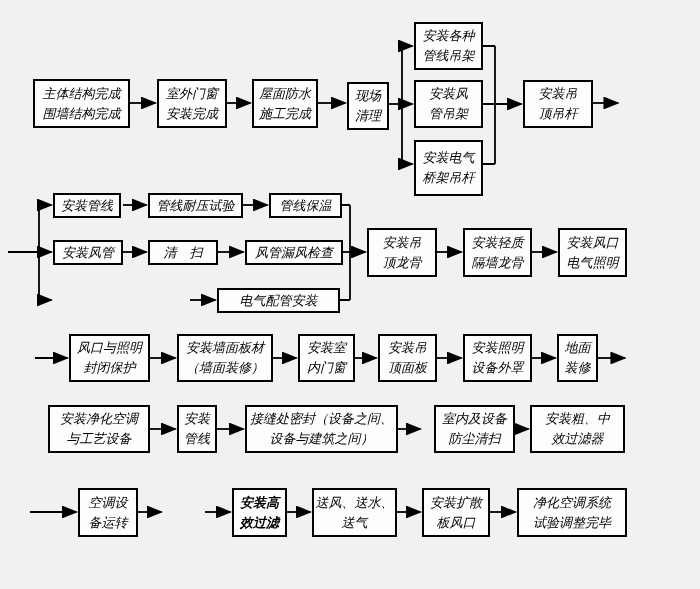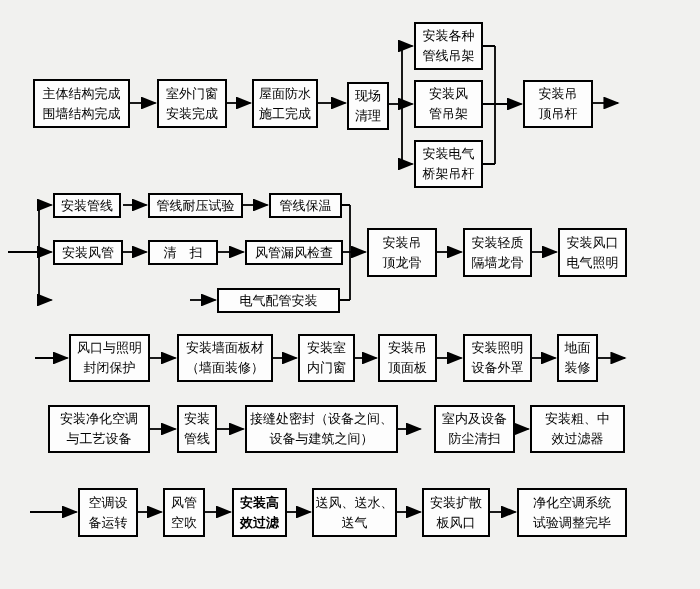--- a/index.html
+++ b/index.html
@@ -29,20 +29,21 @@
     border: 2px solid var(--line);
     color: var(--text);
     display: flex;
     flex-direction: column;
     align-items: center;
     justify-content: center;
     text-align: center;
     font-size: 13px;
     line-height: 20px;
     white-space: nowrap;
+    font-style: italic;
   }
   .box.single { line-height: 21px; }
   .box.bold { font-weight: bold; }
   .ln { display: block; }
 </style>
 </head>
 <body>
 
 <div class="canvas">
 
@@ -123,21 +124,21 @@
     <span class="ln">清理</span>
   </div>
   <div class="box" style="left:414px;top:22px;width:69px;height:48px">
     <span class="ln">安装各种</span>
     <span class="ln">管线吊架</span>
   </div>
   <div class="box" style="left:414px;top:80px;width:69px;height:48px">
     <span class="ln">安装风</span>
     <span class="ln">管吊架</span>
   </div>
-  <div class="box" style="left:414px;top:140px;width:69px;height:48px">
+  <div class="box" style="left:414px;top:140px;width:69px;height:56px">
     <span class="ln">安装电气</span>
     <span class="ln">桥架吊杆</span>
   </div>
   <div class="box" style="left:523px;top:80px;width:70px;height:48px">
     <span class="ln">安装吊</span>
     <span class="ln">顶吊杆</span>
   </div>
 
   <div class="box single" style="left:53px;top:193px;width:68px;height:25px">
     <span class="ln">安装管线</span>
@@ -216,24 +217,20 @@
   </div>
   <div class="box" style="left:530px;top:405px;width:95px;height:48px">
     <span class="ln">安装粗、中</span>
     <span class="ln">效过滤器</span>
   </div>
 
   <div class="box" style="left:78px;top:488px;width:60px;height:49px">
     <span class="ln">空调设</span>
     <span class="ln">备运转</span>
   </div>
-  <div class="box" style="left:163px;top:488px;width:42px;height:49px">
-    <span class="ln">风管</span>
-    <span class="ln">空吹</span>
-  </div>
   <div class="box bold" style="left:232px;top:488px;width:55px;height:49px">
     <span class="ln">安装高</span>
     <span class="ln">效过滤</span>
   </div>
   <div class="box" style="left:312px;top:488px;width:85px;height:49px">
     <span class="ln">送风、送水、</span>
     <span class="ln">送气</span>
   </div>
   <div class="box" style="left:422px;top:488px;width:68px;height:49px">
     <span class="ln">安装扩散</span>

